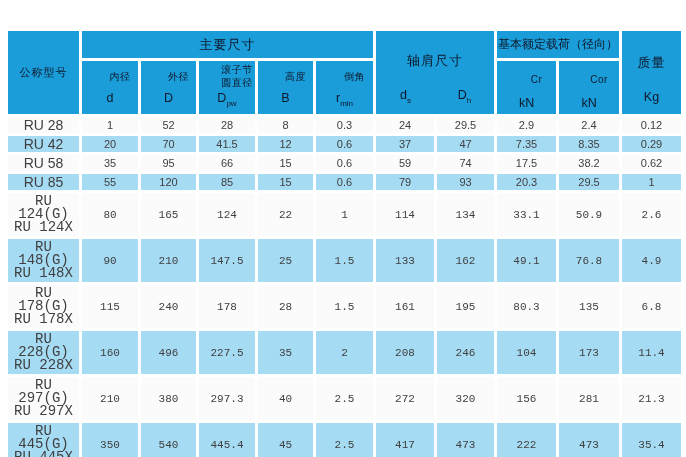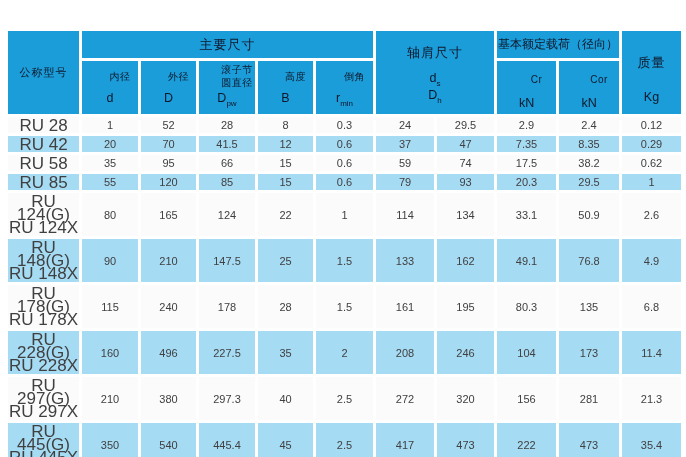--- a/index.html
+++ b/index.html
@@ -25,33 +25,33 @@
   }
   th,td{border:3px solid #ffffff;padding:0;text-align:center;vertical-align:middle;}
   th{background:var(--hb);color:#0f172a;font-weight:normal;}
   tr.head1{height:30px;}
   tr.head2{height:54px;}
   .model-head{font-size:11px;letter-spacing:1px;}
   .group-head{font-size:13px;letter-spacing:1px;}
   .load-head{font-size:12px;letter-spacing:0;}
   .tall-wrap{height:75px;display:flex;flex-direction:column;}
   .tall-wrap .title{flex:1;display:flex;align-items:center;justify-content:center;font-size:13px;letter-spacing:1px;}
-  .tall-wrap .syms{display:flex;padding-bottom:6px;font-size:12.5px;flex-direction:column;}
+  .tall-wrap .syms{display:flex;padding-bottom:6px;font-size:12.5px;}
   .tall-wrap .syms span.half{flex:1;text-align:center;}
   .tall-wrap .one-sym{padding-bottom:6px;font-size:12.5px;}
   .sub-wrap{height:53px;display:flex;flex-direction:column;}
   .name-box{flex:1;display:flex;flex-direction:column;align-items:center;justify-content:center;
             font-size:10px;line-height:13px;letter-spacing:0.5px;padding-left:20px;}
   .sym-box{padding-bottom:5px;font-size:12.5px;line-height:12px;}
   sub{font-size:8px;}
   td{font-size:11px;color:var(--tx);background:var(--rw);}
-  td.model{font-size:17px;line-height:13px;}
+  td.model{font-size:14px;line-height:13px;}
   tr.striped td{background:var(--sb);}
   tr.r1{height:19px;}
-  tr.r2{height:46px;}
+  tr.r2{height:46px;font-family:Liberation Mono, monospace;}
 </style>
 </head>
 <body>
 
 <div class="unit-label">单位：mm</div>
 
 <table class="spec">
   <colgroup>
     <col style="width:74px">
       <col style="width:59px">

